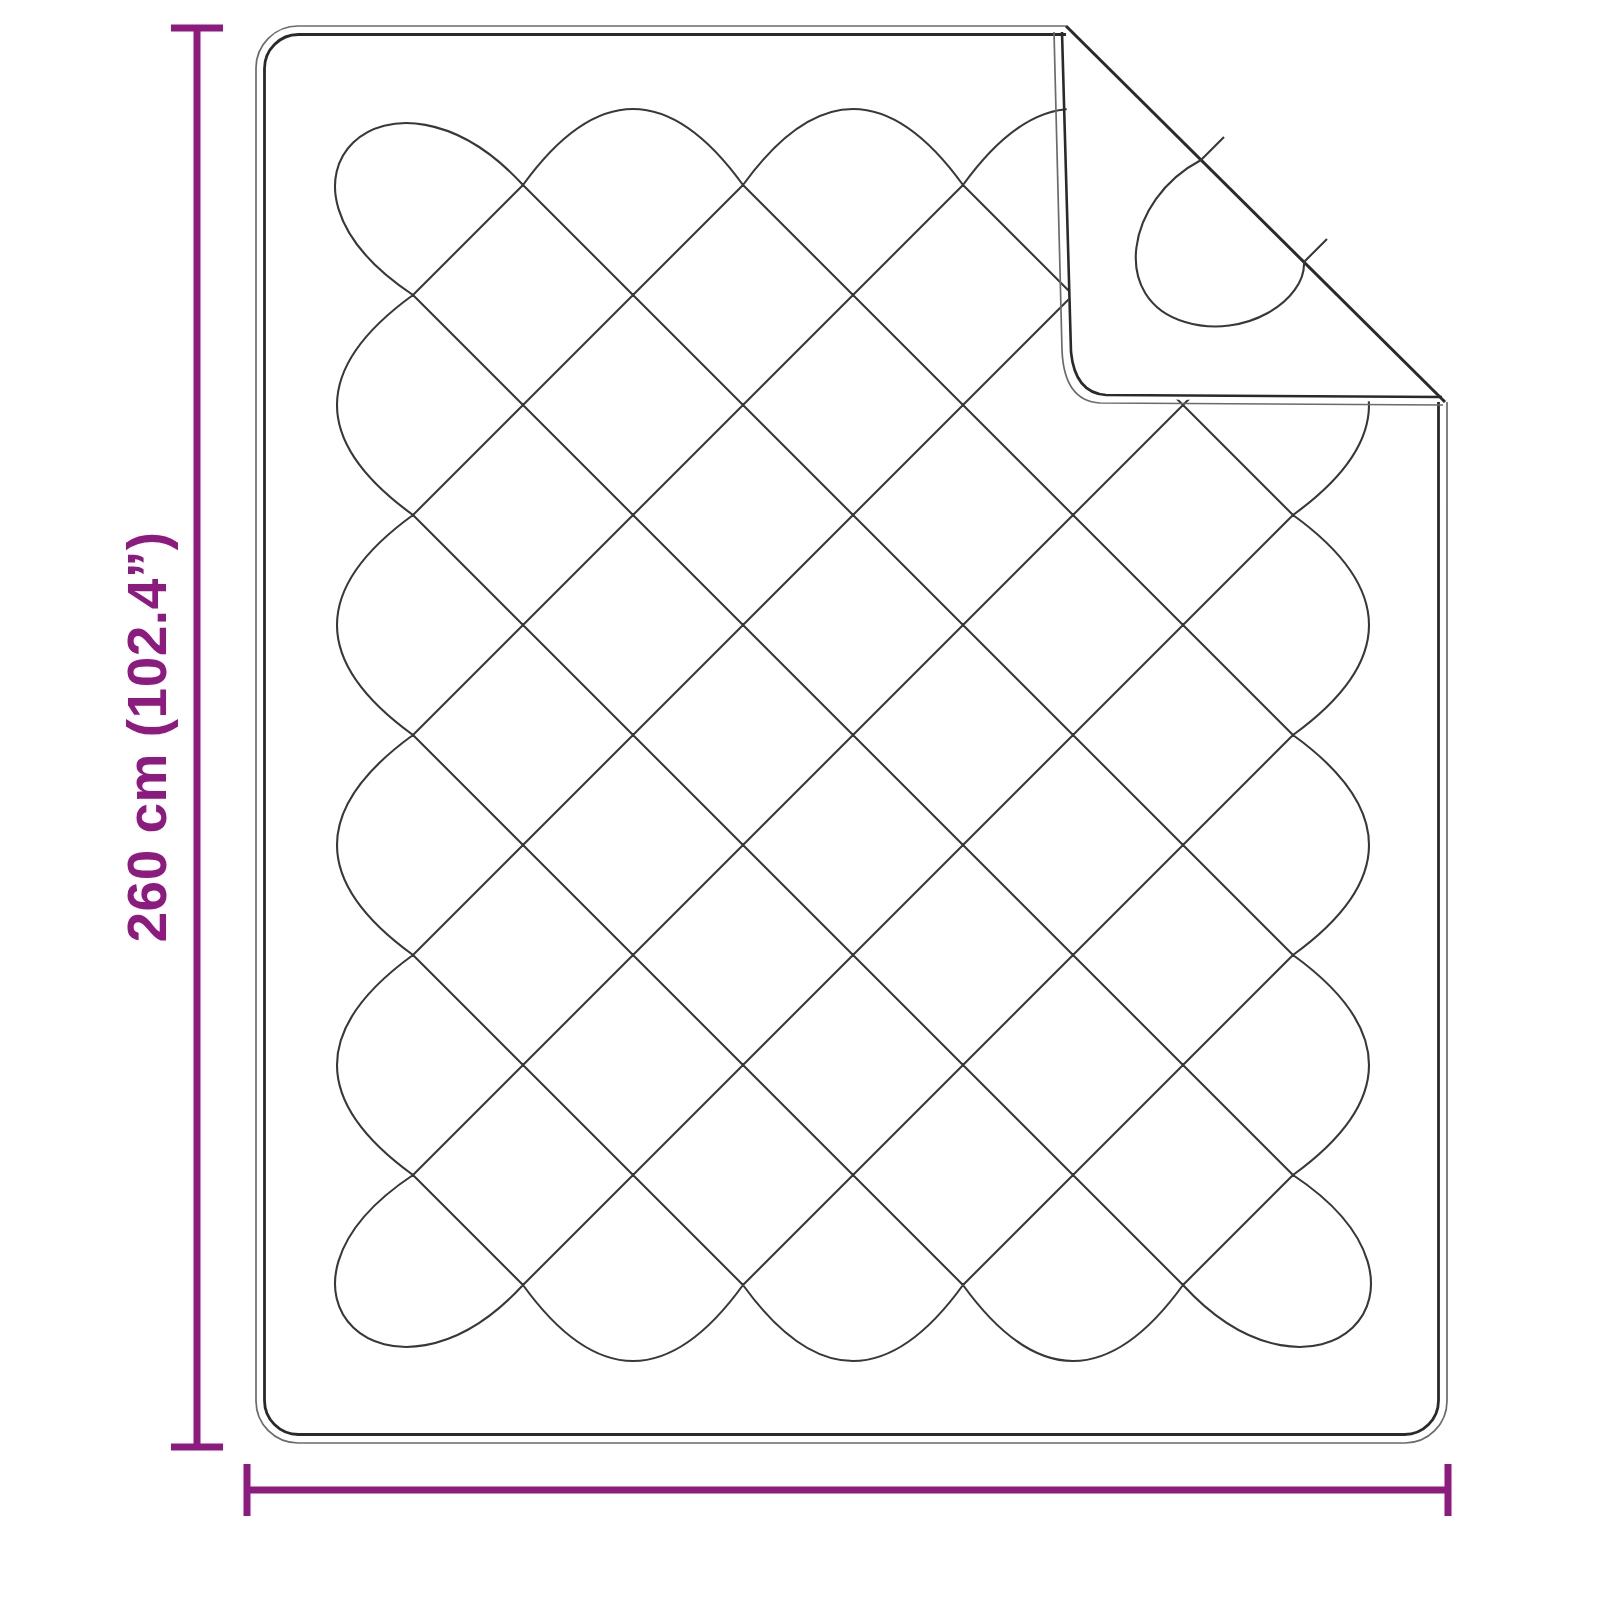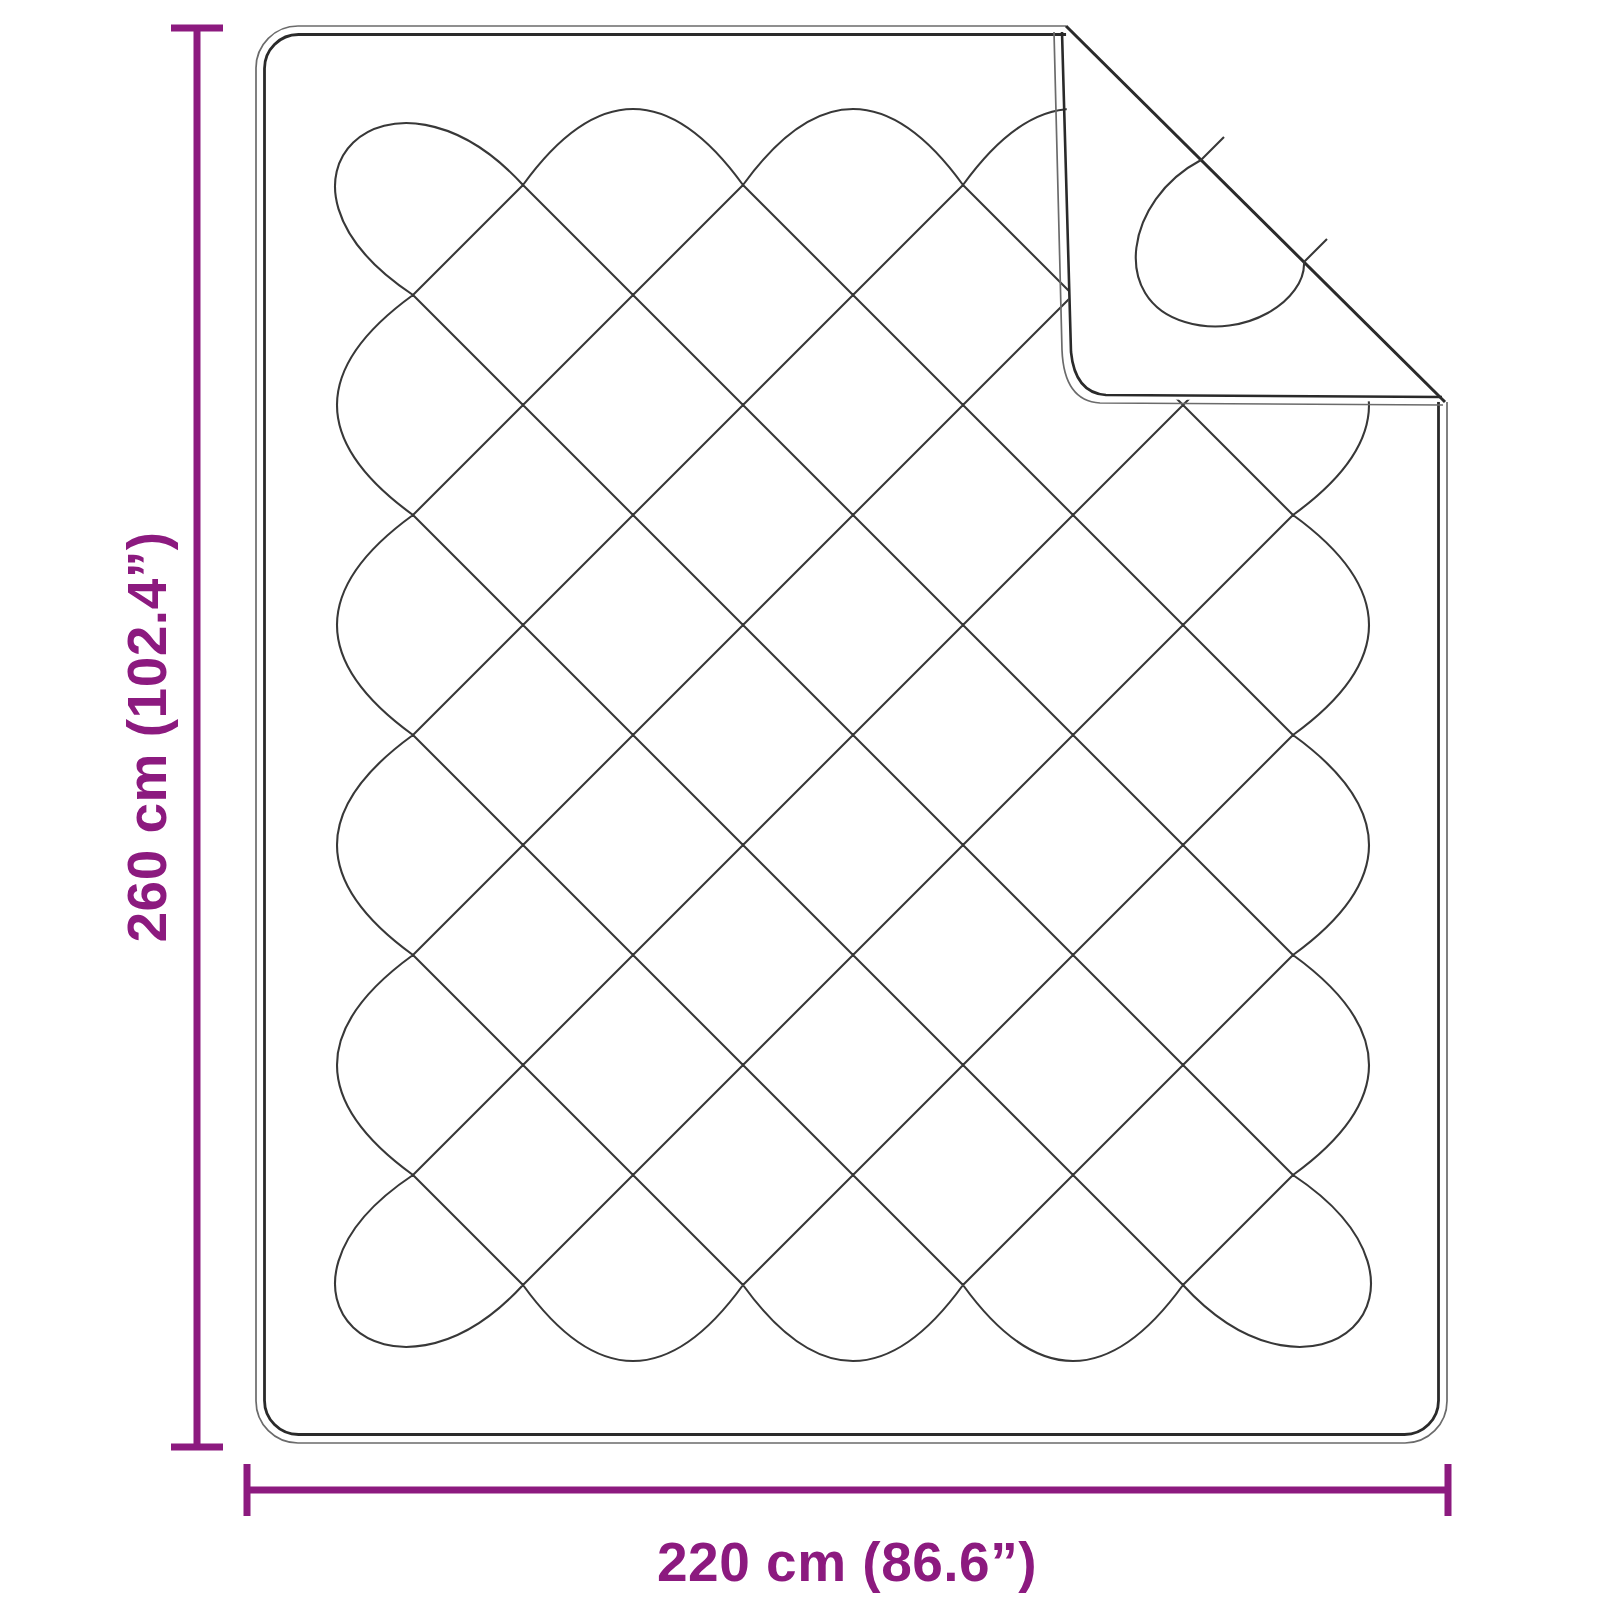--- a/index.html
+++ b/index.html
@@ -34,14 +34,13 @@
       <path id="flap-light" d="M1443,405 L1100,403 Q1064,401 1062,350 L1054,32" fill="none" stroke="#6B6B6B" stroke-width="1.7"></path>
       <path id="flap-dark" d="M1442,397 L1106,395 Q1075,393 1071,352 L1062,32" fill="none" stroke="#2A2A2A" stroke-width="2.6"></path>
       <path id="flap-hyp" d="M1066,26 L1445,402" fill="none" stroke="#2A2A2A" stroke-width="3"></path>
       <path id="flap-quilt" d="M1201,160 C1125,200 1110,300 1185,322 C1245,340 1306,300 1304,262 M1201,160 L1224,137 M1304,262 L1327,239" fill="none" stroke="#383838" stroke-width="2.1"></path>
     </g>
 
     <path id="dim-lines" d="M197,28 V1447 M171,28 H223 M171,1447 H223 M247,1490 H1448 M247,1464 V1516 M1448,1464 V1516" fill="none" stroke="#8C1A7F" stroke-width="7"></path>
   </svg>
 
   <div class="dim-label v">260 cm (102.4”)</div>
-  <div class="dim-label h">220 cm (86.6”)</div>
 </div>
 
 </body></html>

